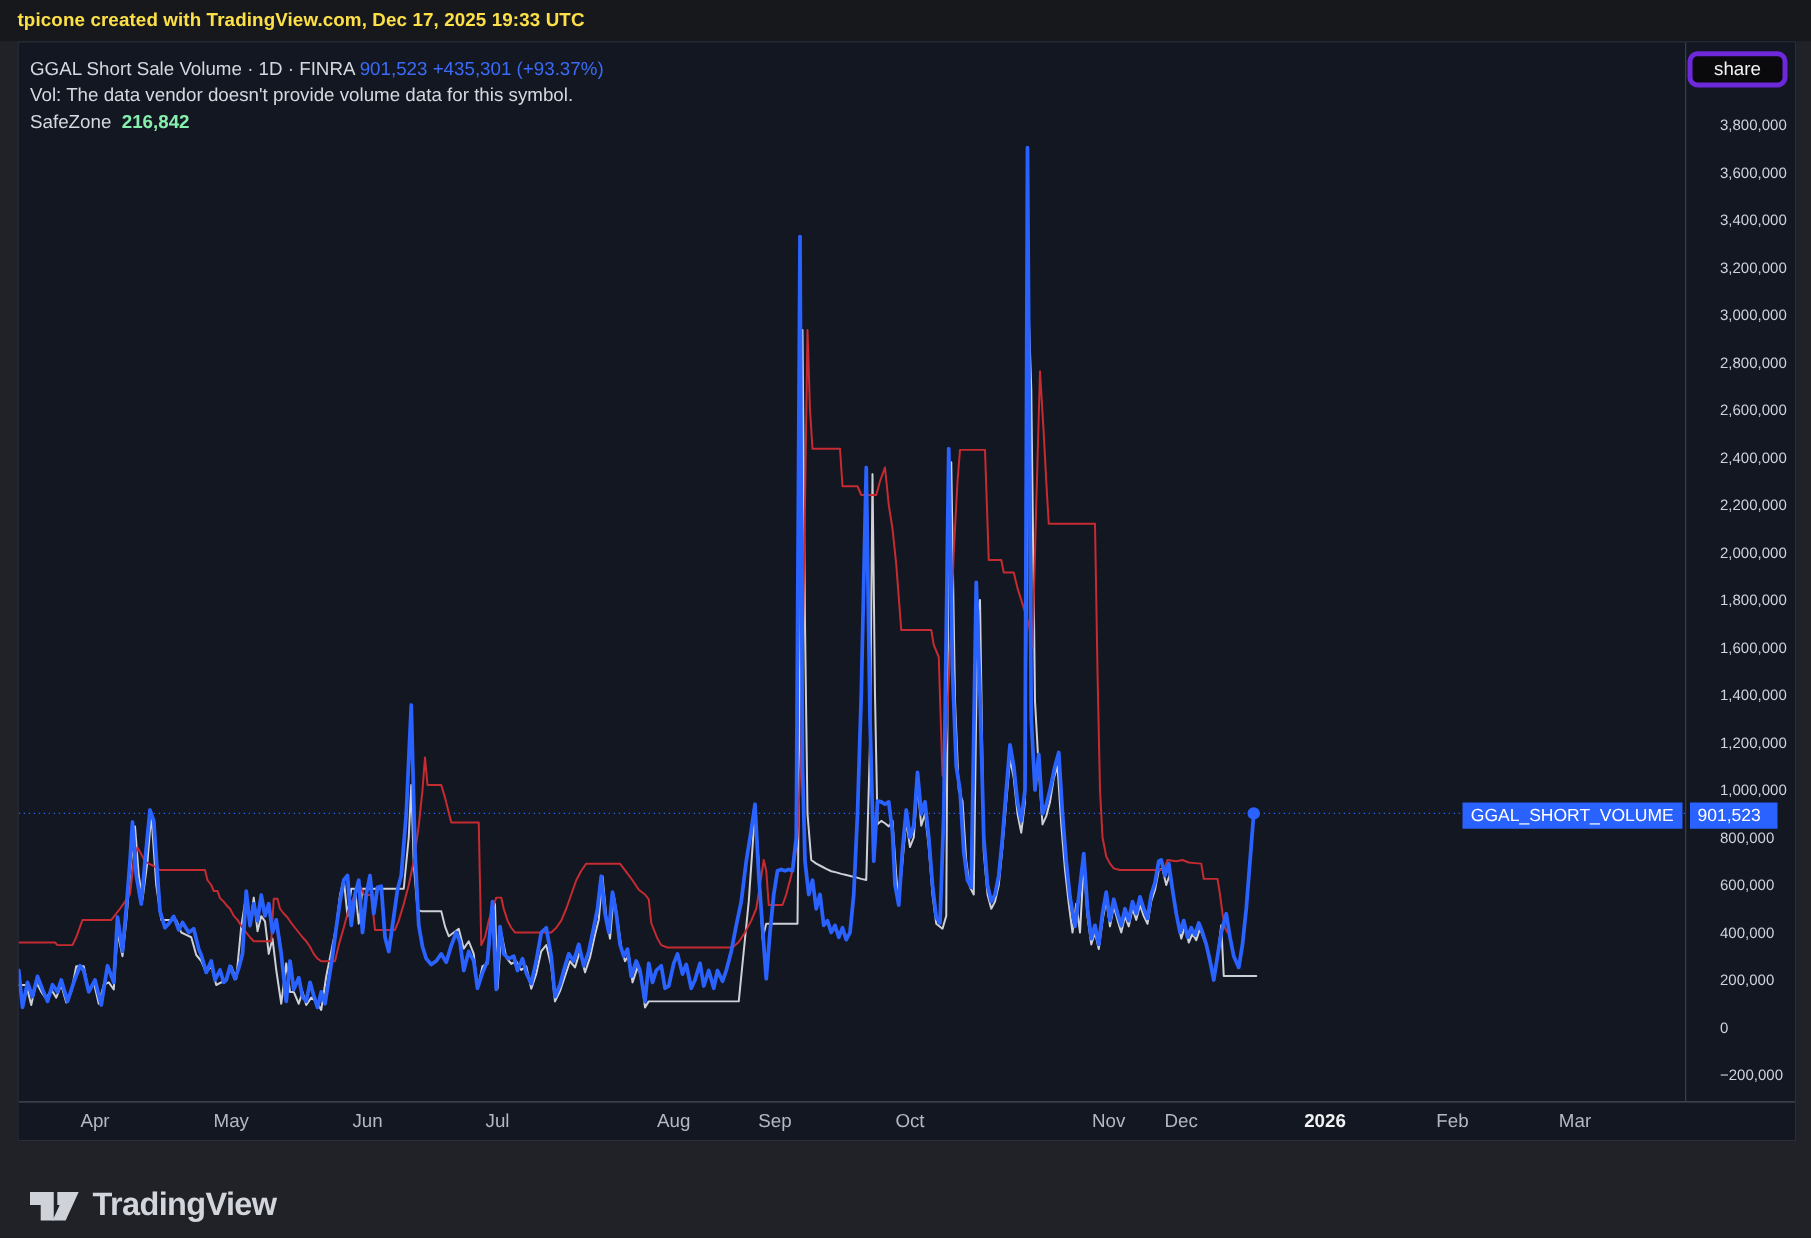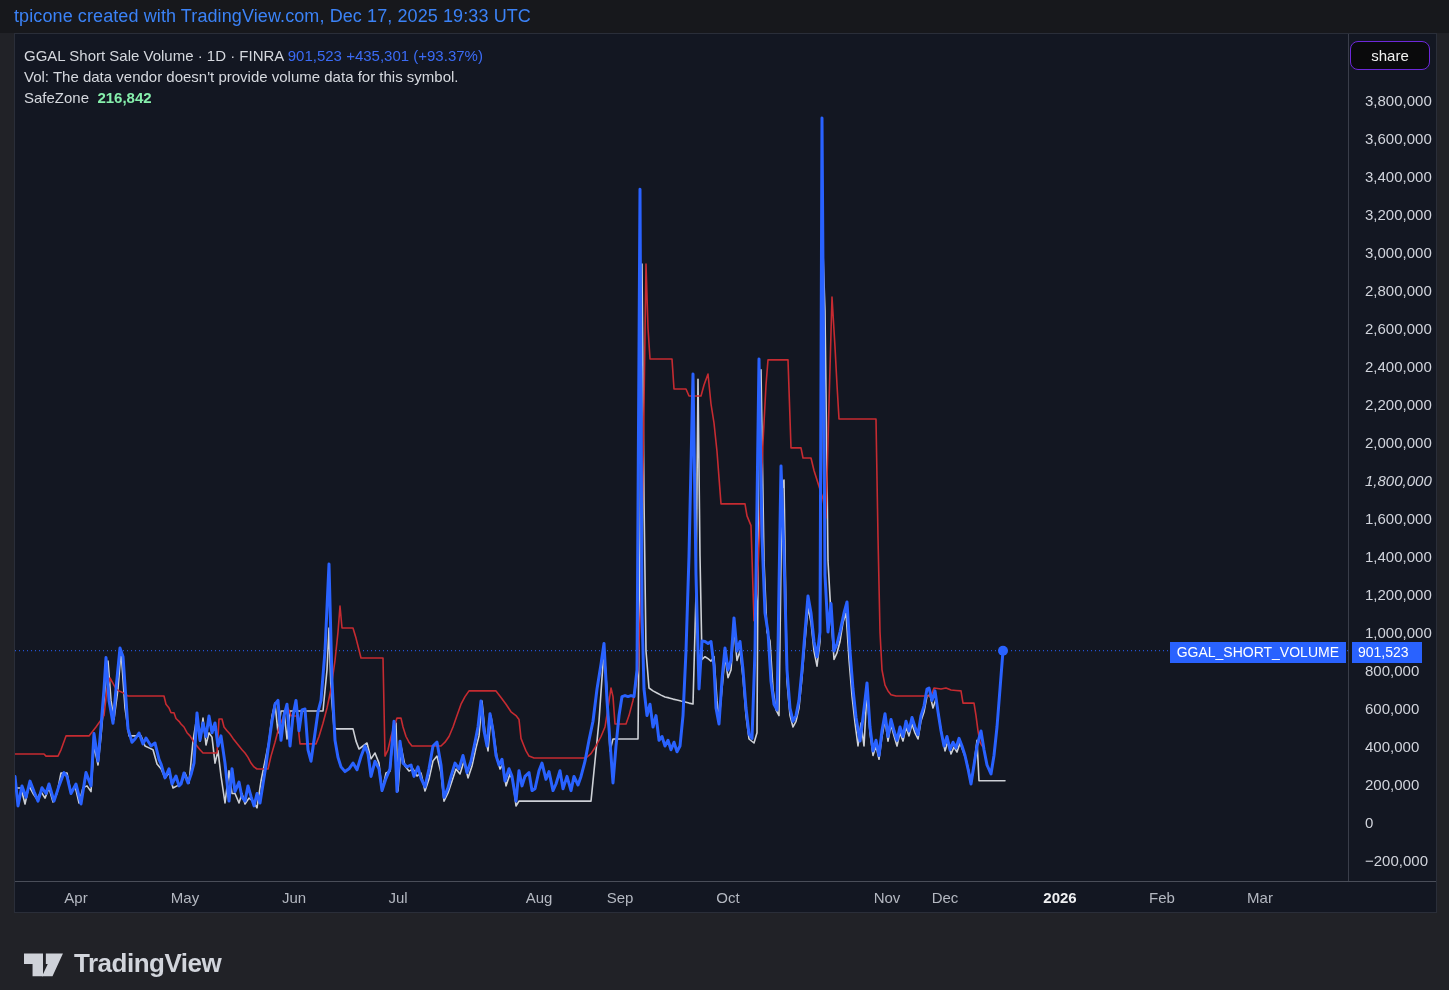--- a/index.html
+++ b/index.html
@@ -7,57 +7,57 @@
   body {
     background:#212227;
     font-family:"Liberation Sans","DejaVu Sans",sans-serif;
     position:relative; overflow:hidden;
   }
   .topbar {
     position:absolute; left:0; top:0; width:1449px; height:33px;
     background:#17181c; display:flex; align-items:center;
   }
   .attribution {
-    margin-left:14px; color:#3b82f6; font-size:18px; font-weight:400;
+    margin-left:14px; color:#fde047; font-size:15px; font-weight:700;
     letter-spacing:.1px;
   }
   .widget {
     position:absolute; left:14px; top:33px; width:1423px; height:880px;
     background:#131722; border:1px solid #2a2e39;
   }
   .chart-body { position:absolute; left:0; top:0; width:1421px; height:847px; }
   .plot { position:absolute; left:0; top:0; width:1333px; height:847px; }
   .plot svg { position:absolute; left:0; top:0; }
   .price-scale {
     position:absolute; left:1333px; top:0; width:88px; height:847px;
     border-left:1px solid #3a3e4a; background:#131722;
   }
   .ytick {
-    position:absolute; left:16px; color:#d1d4dc; font-size:15px;
+    position:absolute; left:27px; color:#d1d4dc; font-size:12px;
     transform:translateY(-50%); white-space:nowrap;
   }
   .time-axis {
     position:absolute; left:0; bottom:0; width:1421px; height:31px;
     border-top:1px solid #4a4e59; background:#131722;margin-top:44px;
   }
   .xtick {
     position:absolute; top:50%; transform:translate(-50%,-50%);
     color:#b4b8c1; font-size:15px; white-space:nowrap;
   }
   .xtick.year { color:#f0f1f3; font-weight:700; }
   .legend {
     position:absolute; left:9px; top:11px; color:#d5d8de; font-size:15px;
     line-height:21px;
   }
   .legend .row { white-space:nowrap; }
   .legend .blue { color:#3b6bf5; }
   .legend .bold { font-weight:700; color:#86efac; }
   .share-btn {
     position:absolute; top:7px; right:6px; width:80px; height:29px;
-    background:#0a0a0c; border:1px solid #6d28d9; border-radius:8px;
+    background:#0a0a0c; border:4px solid #6d28d9; border-radius:8px;
     color:#f2f2f2; font-size:15px; display:flex; align-items:center;
     justify-content:center; cursor:pointer;
   }
   .series-badge {
     position:absolute; top:608px; right:90px; height:21px;
     background:#2962ff; color:#fff; font-size:14px; line-height:21px;
     padding:0 7px; white-space:nowrap;
   }
   .price-badge {
     position:absolute; top:608px; left:1337px; height:21px; min-width:70px;
@@ -110,21 +110,21 @@
         <div class="ytick" style="top: 66px;">3,800,000</div>
         <div class="ytick" style="top: 104px;">3,600,000</div>
         <div class="ytick" style="top: 142px;">3,400,000</div>
         <div class="ytick" style="top: 180px;">3,200,000</div>
         <div class="ytick" style="top: 218px;">3,000,000</div>
         <div class="ytick" style="top: 256px;">2,800,000</div>
         <div class="ytick" style="top: 294px;">2,600,000</div>
         <div class="ytick" style="top: 332px;">2,400,000</div>
         <div class="ytick" style="top: 370px;">2,200,000</div>
         <div class="ytick" style="top: 408px;">2,000,000</div>
-        <div class="ytick" style="top: 446px; font-style: italic;">1,800,000</div>
+        <div class="ytick" style="top: 446px;">1,800,000</div>
         <div class="ytick" style="top: 484px;">1,600,000</div>
         <div class="ytick" style="top: 522px; text-align: right;">1,400,000</div>
         <div class="ytick" style="top: 560px;">1,200,000</div>
         <div class="ytick" style="top: 598px;">1,000,000</div>
         <div class="ytick" style="top: 636px;">800,000</div>
         <div class="ytick" style="top: 674px;">600,000</div>
         <div class="ytick" style="top: 712px;">400,000</div>
         <div class="ytick" style="top: 750px;">200,000</div>
         <div class="ytick" style="top: 788px;">0</div>
         <div class="ytick" style="top: 826px;">−200,000</div>

